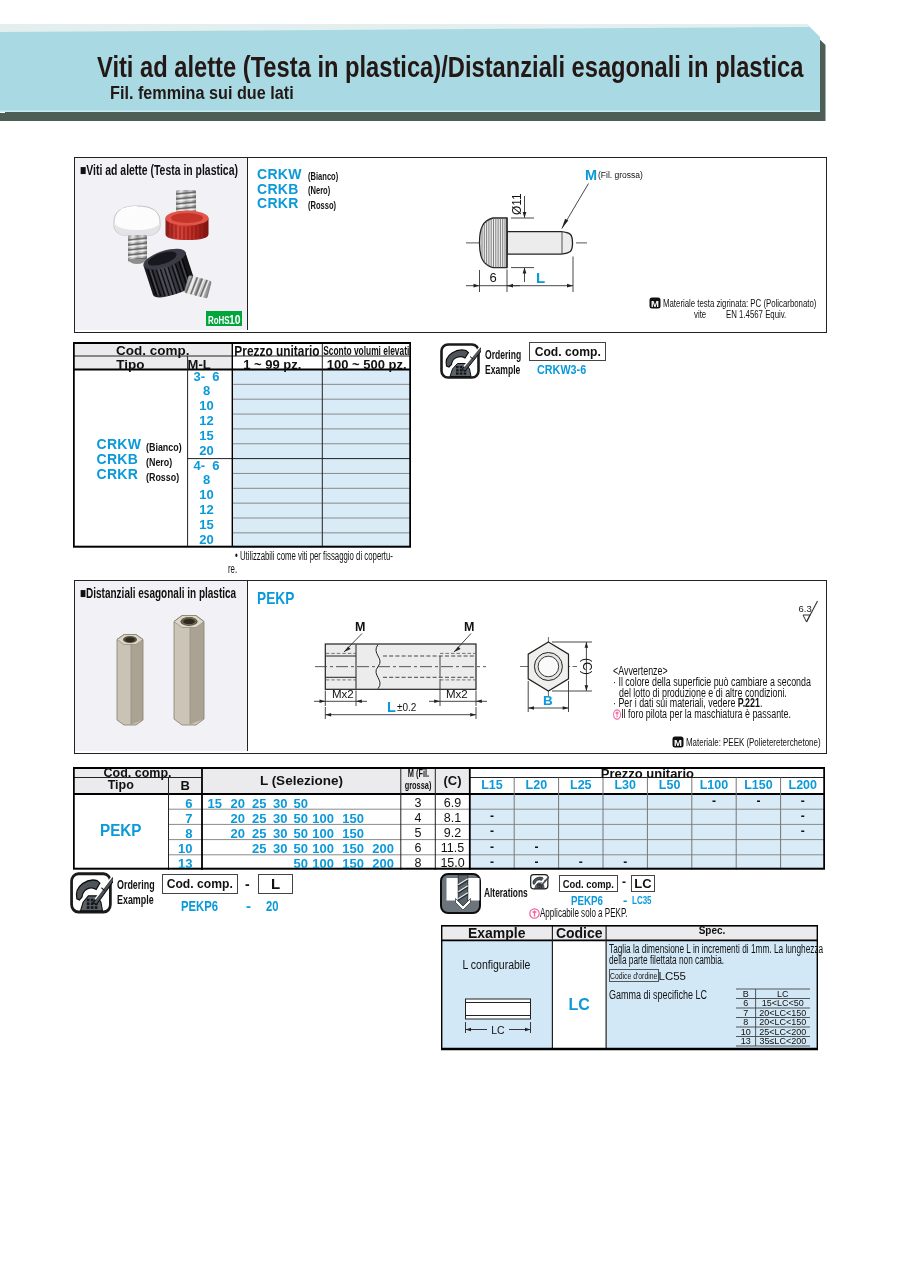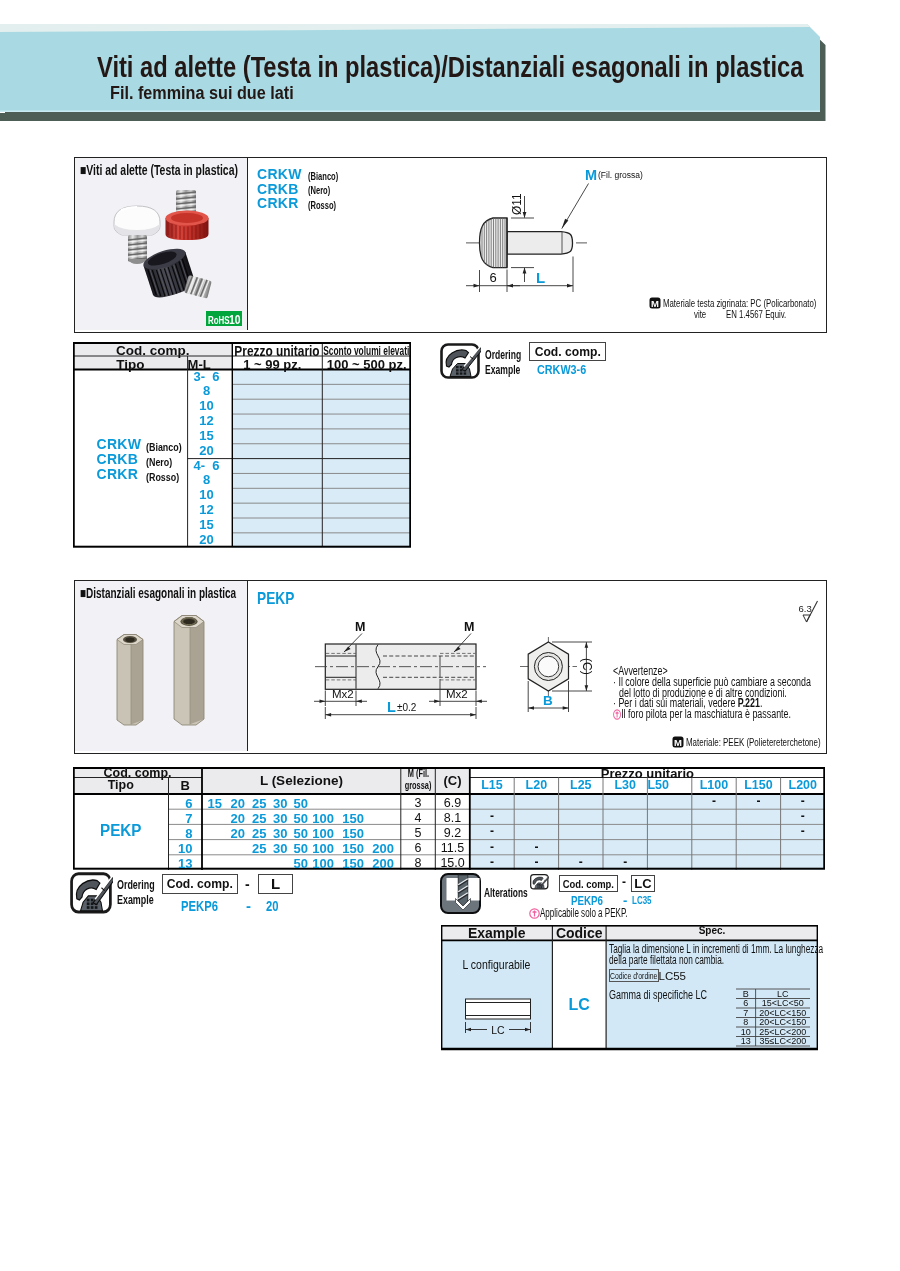--- a/index.html
+++ b/index.html
@@ -297,20 +297,21 @@
   <path d="M24,23.5 L40,4" stroke="#fff" stroke-width="1.3" fill="none"></path>
   <path d="M30,13.5 L33,16" stroke="#0d0d0d" stroke-width="1" fill="none"></path>
 </svg>
 
 <div class="a b" style="left:485px;top:347px;font-size:13px;line-height:15px"><span class="cx" style="transform:scaleX(0.66)">Ordering<br>Example</span></div>
 
 <div class="a b" style="left:529px;top:342px;width:75px;height:17px;border:1px solid #444;text-align:center;line-height:17px;font-size:13.5px"><span class="cx ct" style="transform:scaleX(0.9)">Cod. comp.</span></div>
 
 <div class="a b blue" style="left:537px;top:362px;font-size:13.5px"><span class="cx" style="transform:scaleX(0.8)">CRKW3-6</span></div>
 
+<div class="a" style="left:228px;top:550px;font-size:12px;line-height:13px;white-space:nowrap"><span class="cx" style="transform:scaleX(0.65);margin-left:7px">• Utilizzabili come viti per fissaggio di copertu-</span><br><span class="cx" style="transform:scaleX(0.65)">re.</span></div>
 
 <div class="a" style="left:74px;top:580px;width:751px;height:172px;border:1px solid #222"></div>
 
 <div class="a" style="left:75px;top:581px;width:172px;height:170px;background:#f2f1f5;border-right:1px solid #222"></div>
 
 <div class="a b" style="left:80px;top:585px;font-size:14.5px;color:#111"><span class="cx" style="transform:scaleX(0.69)">■Distanziali esagonali in plastica</span></div>
 
 <svg class="a" style="left:75px;top:581px" width="172" height="170" viewBox="0 0 172 170" id="photo2">
 
   <g>
@@ -485,21 +486,21 @@
         </div>
       </div>
   <div class="a b" style="left:362.3px;top:6px;width:34.5px;text-align:center;font-size:13px">(C)</div>
   <div class="a b" style="left:396.8px;top:-1px;width:355.2px;text-align:center;font-size:13px">Prezzo unitario</div>
   <div class="a b" style="left:0;top:11px;width:95.5px;text-align:center;font-size:12.5px">Tipo</div>
   <div class="a b" style="left:95.5px;top:11px;width:33.5px;text-align:center;font-size:13px">B</div>
   <div class="a b blue" style="left:396.8px;top:11px;width:44.4px;text-align:center;font-size:12.5px">L15</div>
   <div class="a b blue" style="left:441.2px;top:11px;width:44.4px;text-align:center;font-size:12.5px">L20</div>
   <div class="a b blue" style="left:485.6px;top:11px;width:44.4px;text-align:center;font-size:12.5px">L25</div>
   <div class="a b blue" style="left:530px;top:11px;width:44.4px;text-align:center;font-size:12.5px">L30</div>
-  <div class="a b blue" style="left:574.4px;top:11px;width:44.4px;font-size:12.5px">L50</div>
+  <div class="a b blue" style="left:574.4px;top:11px;width:44.4px;text-align:center;font-size:12.5px">L50</div>
   <div class="a b blue" style="left:618.8px;top:11px;width:44.4px;text-align:center;font-size:12.5px">L100</div>
   <div class="a b blue" style="left:663.2px;top:11px;width:44.4px;text-align:center;font-size:12.5px">L150</div>
   <div class="a b blue" style="left:707.6px;top:11px;width:44.4px;text-align:center;font-size:12.5px">L200</div>
 
   <div class="a b blue" style="left:0;top:55px;width:95.5px;text-align:center;font-size:16px"><span class="cx ct" style="transform:scaleX(0.95)">PEKP</span></div>
 
   <div class="a b blue" style="left:95.5px;top:28.5px;width:24px;text-align:right;font-size:13px;line-height:15.2px">6<br>7<br>8<br>10<br>13</div>
 
   <div class="a b blue" style="left:129px;top:28.5px;font-size:13px;line-height:15.2px">
     <div class="a" style="top:0;left:4px;width:16px;text-align:right">15</div>

